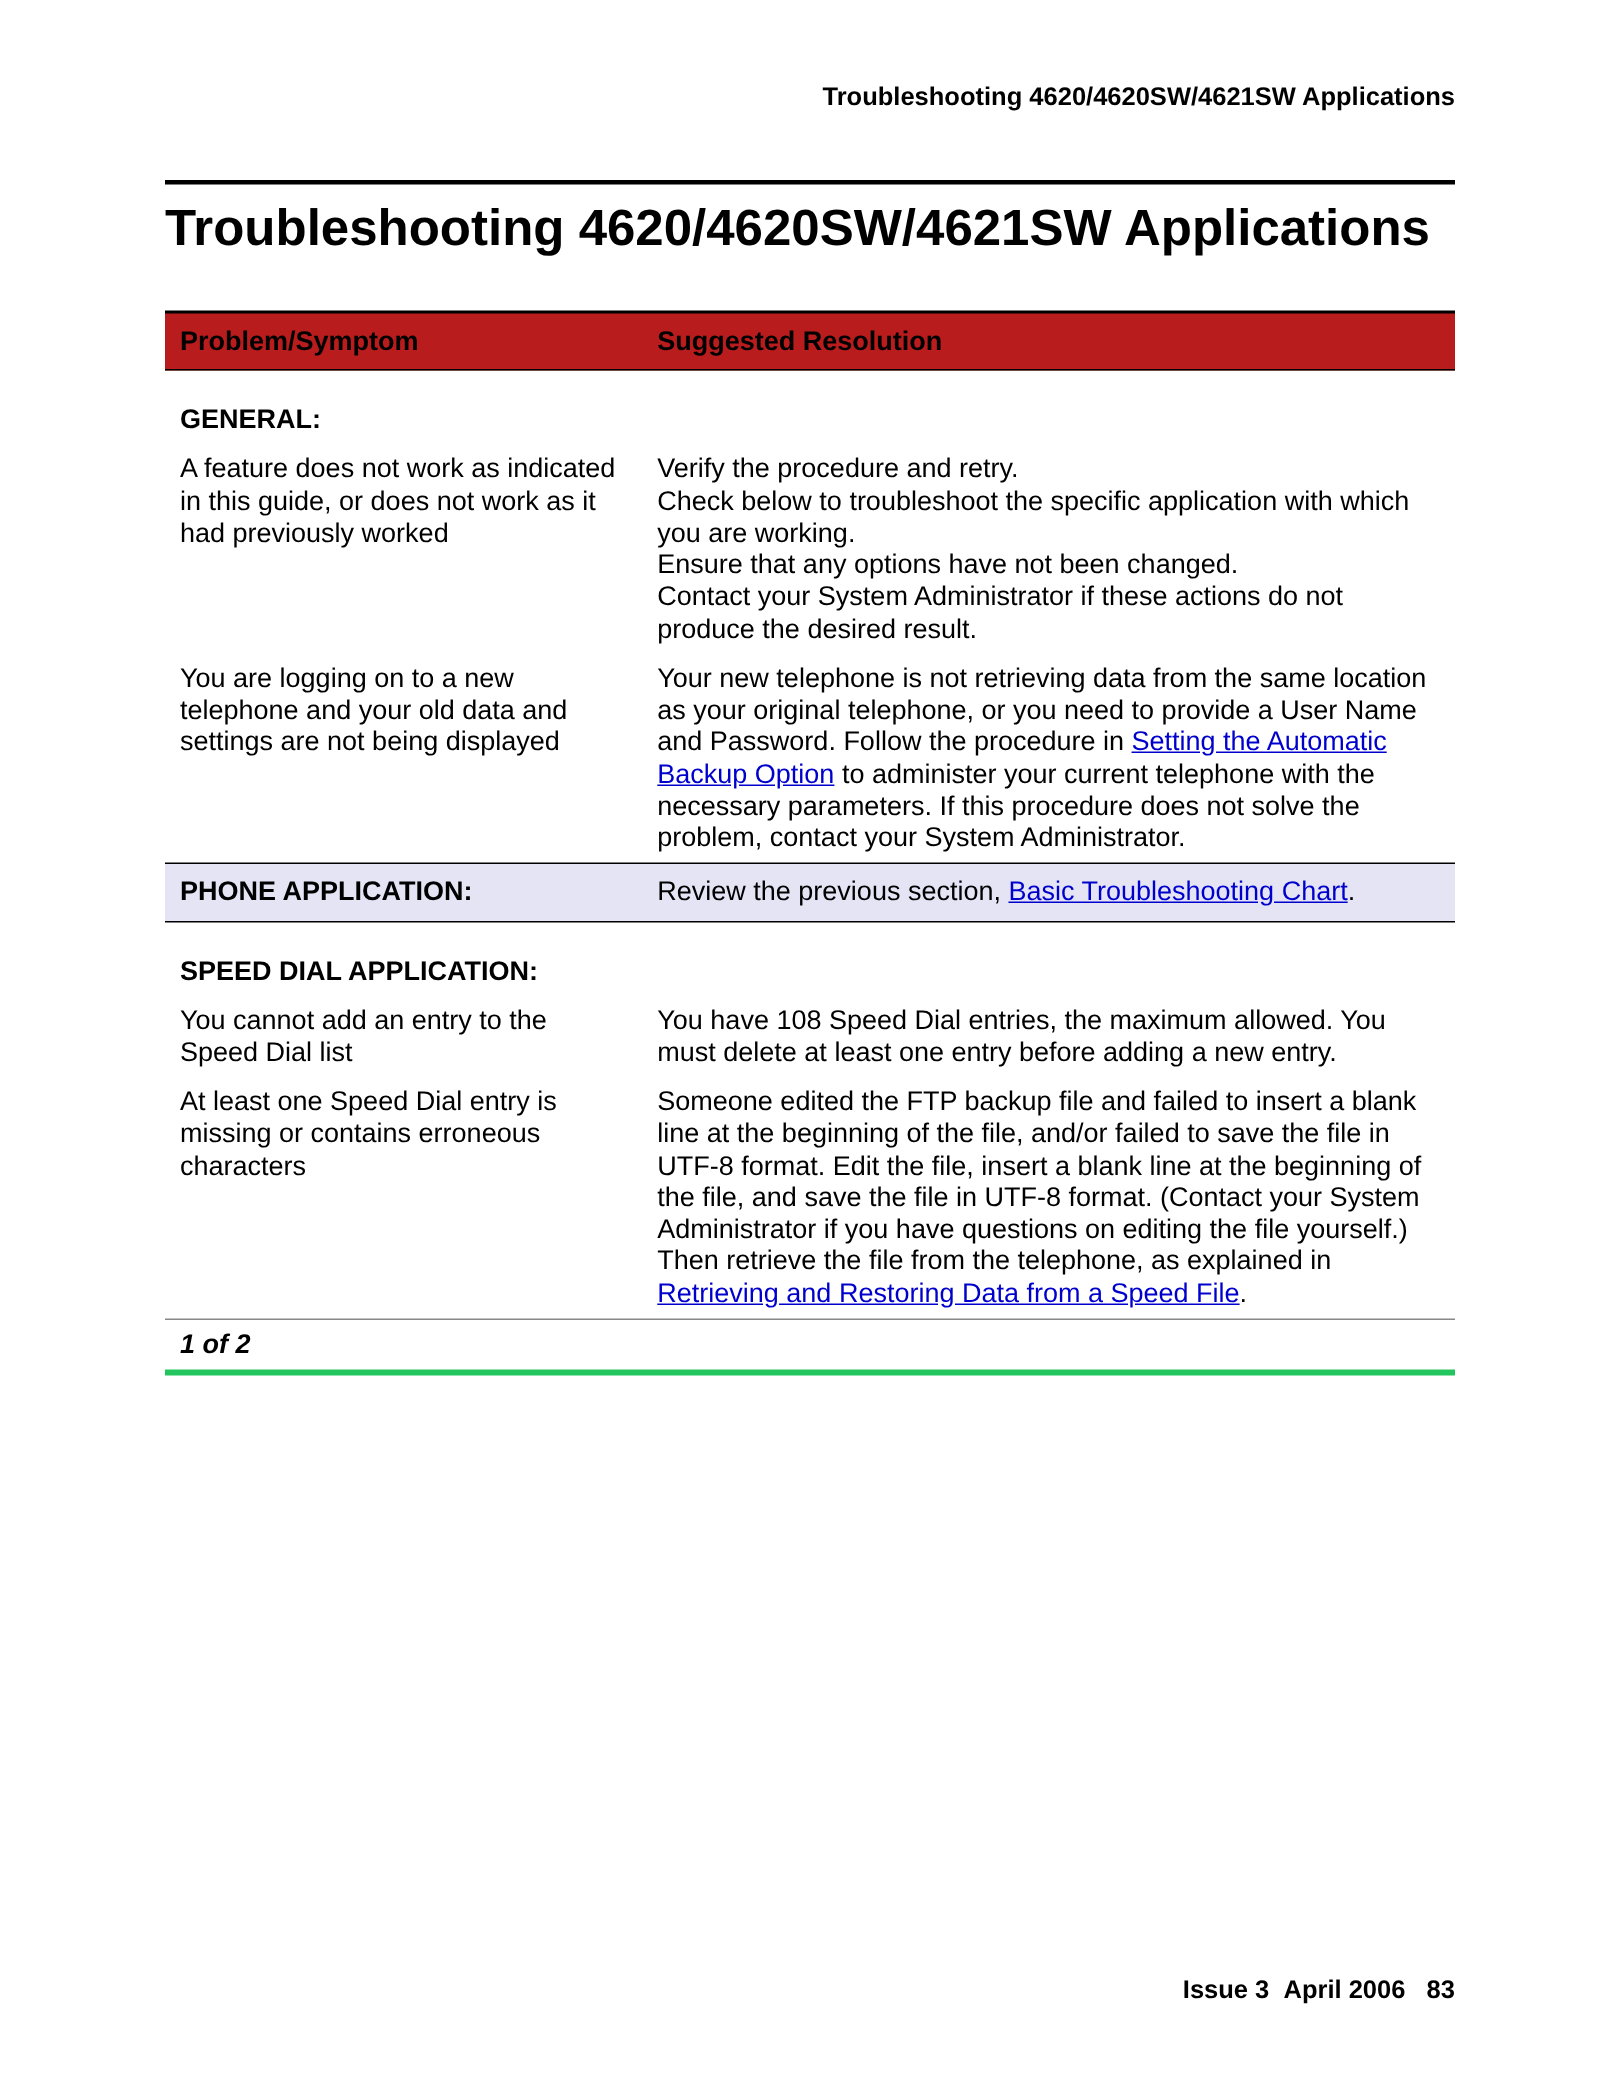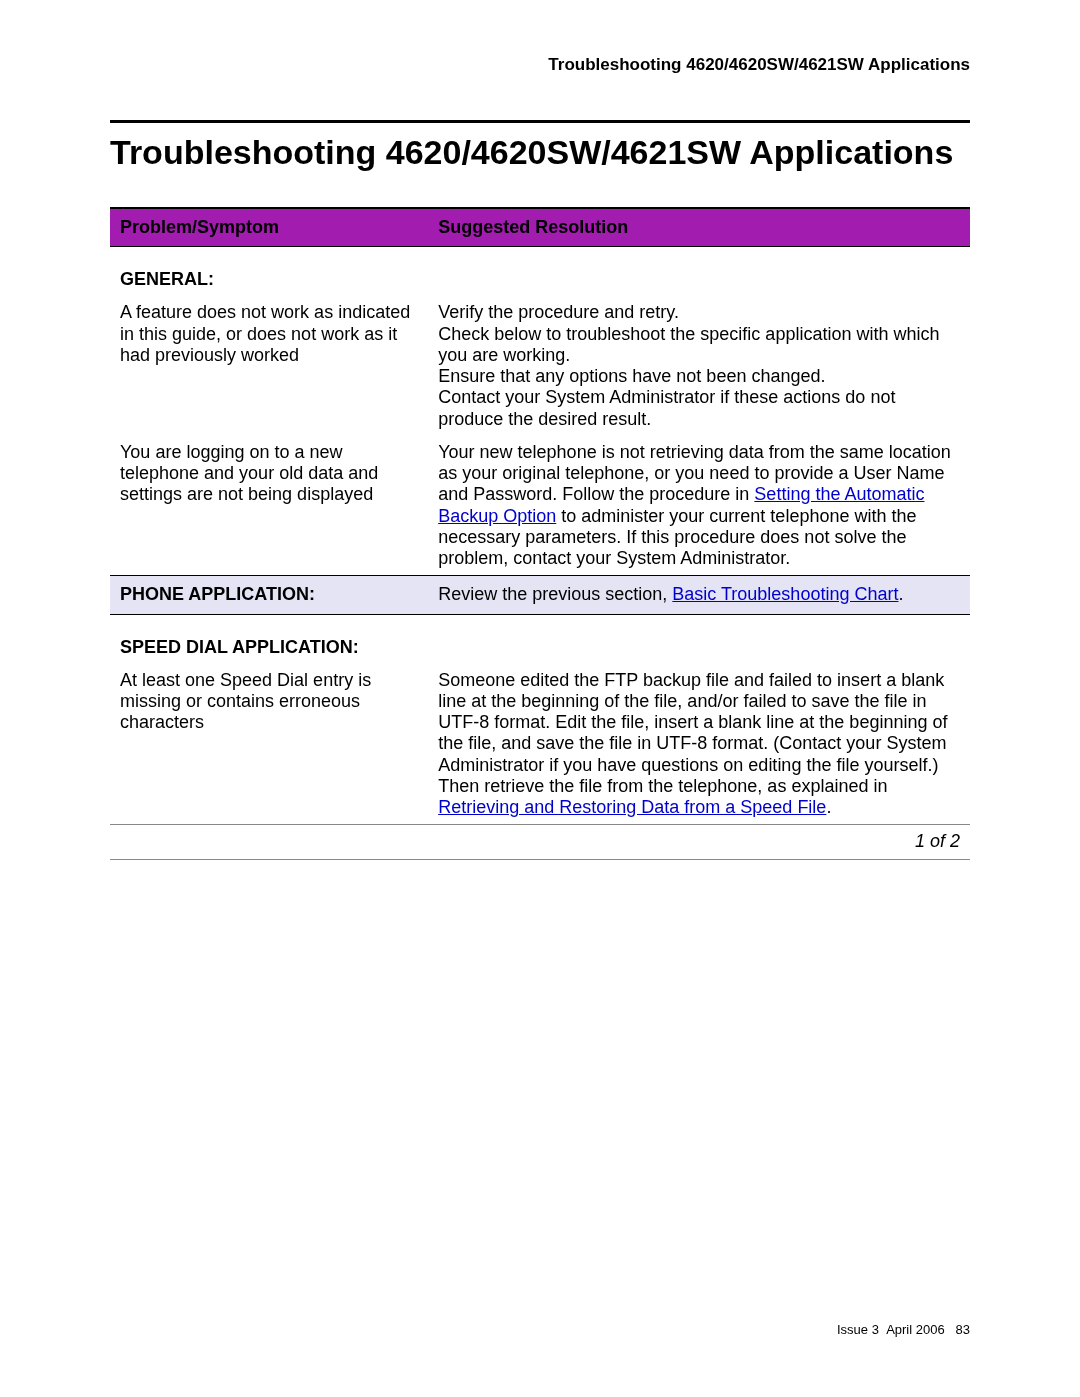--- a/index.html
+++ b/index.html
@@ -38,21 +38,21 @@
     border-collapse: collapse;
     width: 100%;
     font-size: 18px;
     line-height: 1.18;
   }
   table.trouble td {
     vertical-align: top;
     padding: 6px 10px;
   }
   tr.header-row td {
-    background: #a21caf;
+    background: #b91c1c;
     font-weight: bold;
     border-top: 2px solid #000;
     border-bottom: 1px solid #000;
     padding-top: 8px;
     padding-bottom: 8px;
   }
   tr.section td {
     font-weight: bold;
     padding-top: 22px;
   }
@@ -62,32 +62,31 @@
     border-bottom: 1px solid #000;
     padding-top: 8px;
     padding-bottom: 8px;
     margin-left: 20px;
   }
   .col1 { width: 37%; }
   .col2 { width: 63%; }
   a.link { color: #0000cc; text-decoration: underline; }
   .pager-row td {
     border-top: 1px solid #888;
-    border-bottom: 1px solid #22c55e;
-    text-align: right;
+    border-bottom: 4px solid #22c55e;
     font-style: italic;
-    font-weight: normal;
+    font-weight: bold;
     padding: 6px 10px;
   }
   .footer {
     position: absolute;
     bottom: 60px;
     right: 110px;
-    font-weight: normal;
-    font-size: 13px;
+    font-weight: bold;
+    font-size: 17px;
   }
   .spacer td { padding-top: 18px; }
 </style>
 </head>
 <body>
 <div class="page">
 
   <div class="running-header">Troubleshooting 4620/4620SW/4621SW Applications</div>
 
   <div class="rule"></div>
@@ -122,20 +121,24 @@
       <td>
         <span>Review the previous section, </span>
         <a class="link">Basic Troubleshooting Chart</a><span>.</span>
       </td>
     </tr>
 
     <tr class="section">
       <td colspan="2">SPEED DIAL APPLICATION:</td>
     </tr>
     <tr class="spacer">
+      <td>You cannot add an entry to the Speed Dial list</td>
+      <td>You have 108 Speed Dial entries, the maximum allowed. You must delete at least one entry before adding a new entry.</td>
+    </tr>
+    <tr class="spacer">
       <td>At least one Speed Dial entry is missing or contains erroneous characters</td>
       <td>
         <span>Someone edited the FTP backup file and failed to insert a blank line at the beginning of the file, and/or failed to save the file in UTF-8 format. Edit the file, insert a blank line at the beginning of the file, and save the file in UTF-8 format. (Contact your System Administrator if you have questions on editing the file yourself.) Then retrieve the file from the telephone, as explained in </span>
         <a class="link">Retrieving and Restoring Data from a Speed File</a><span>.</span>
       </td>
     </tr>
 
     <tr class="pager-row">
       <td colspan="2">1 of 2</td>
     </tr>

